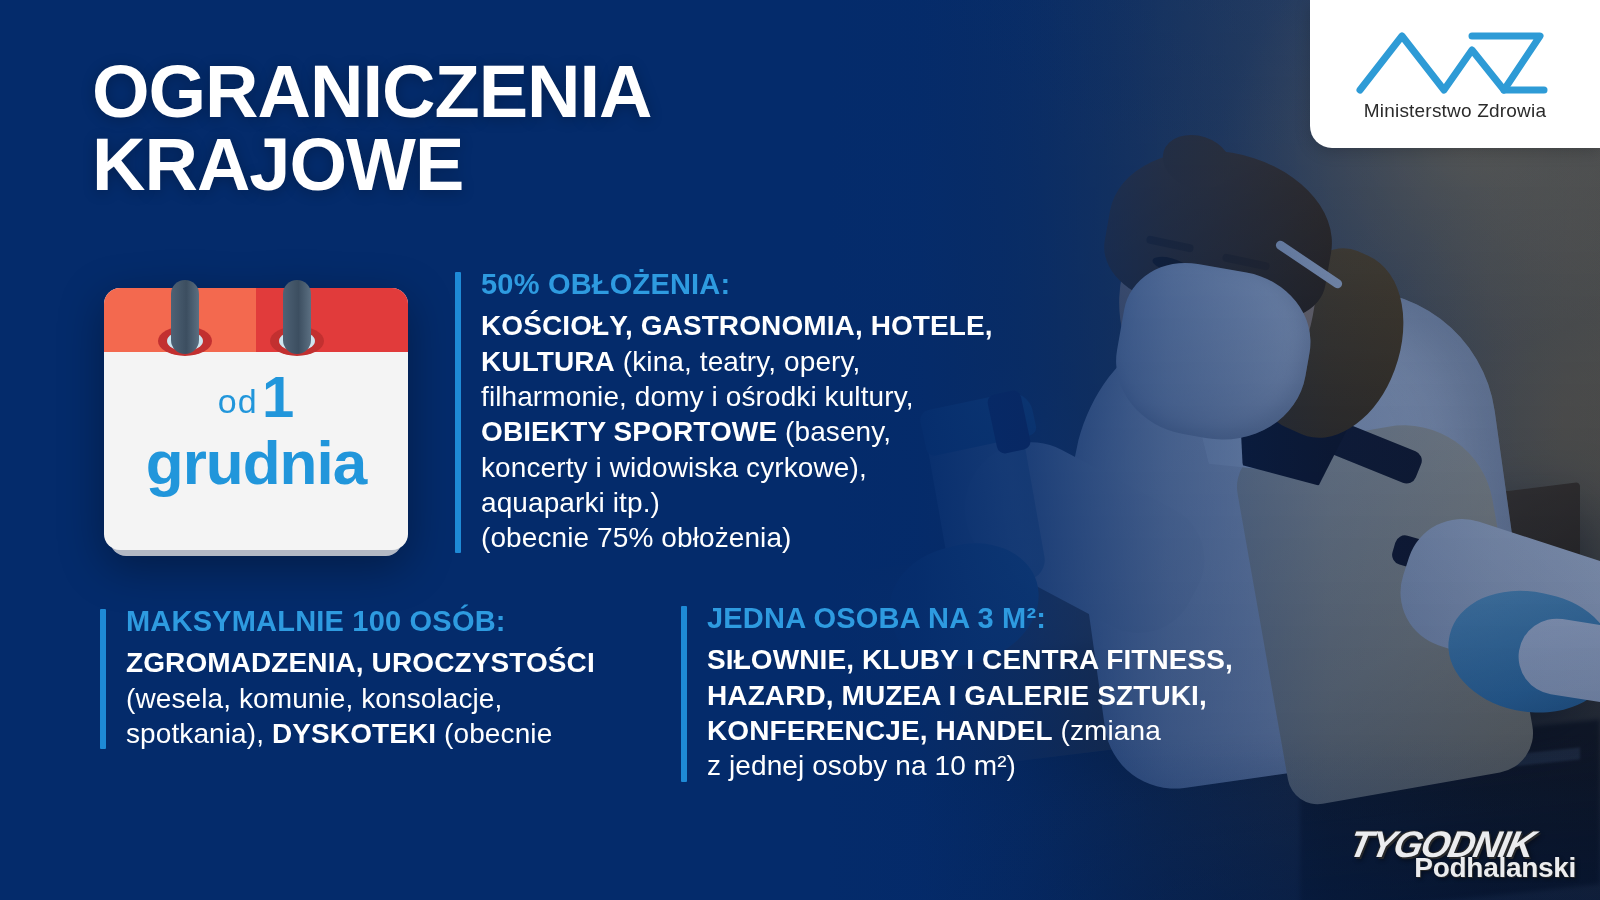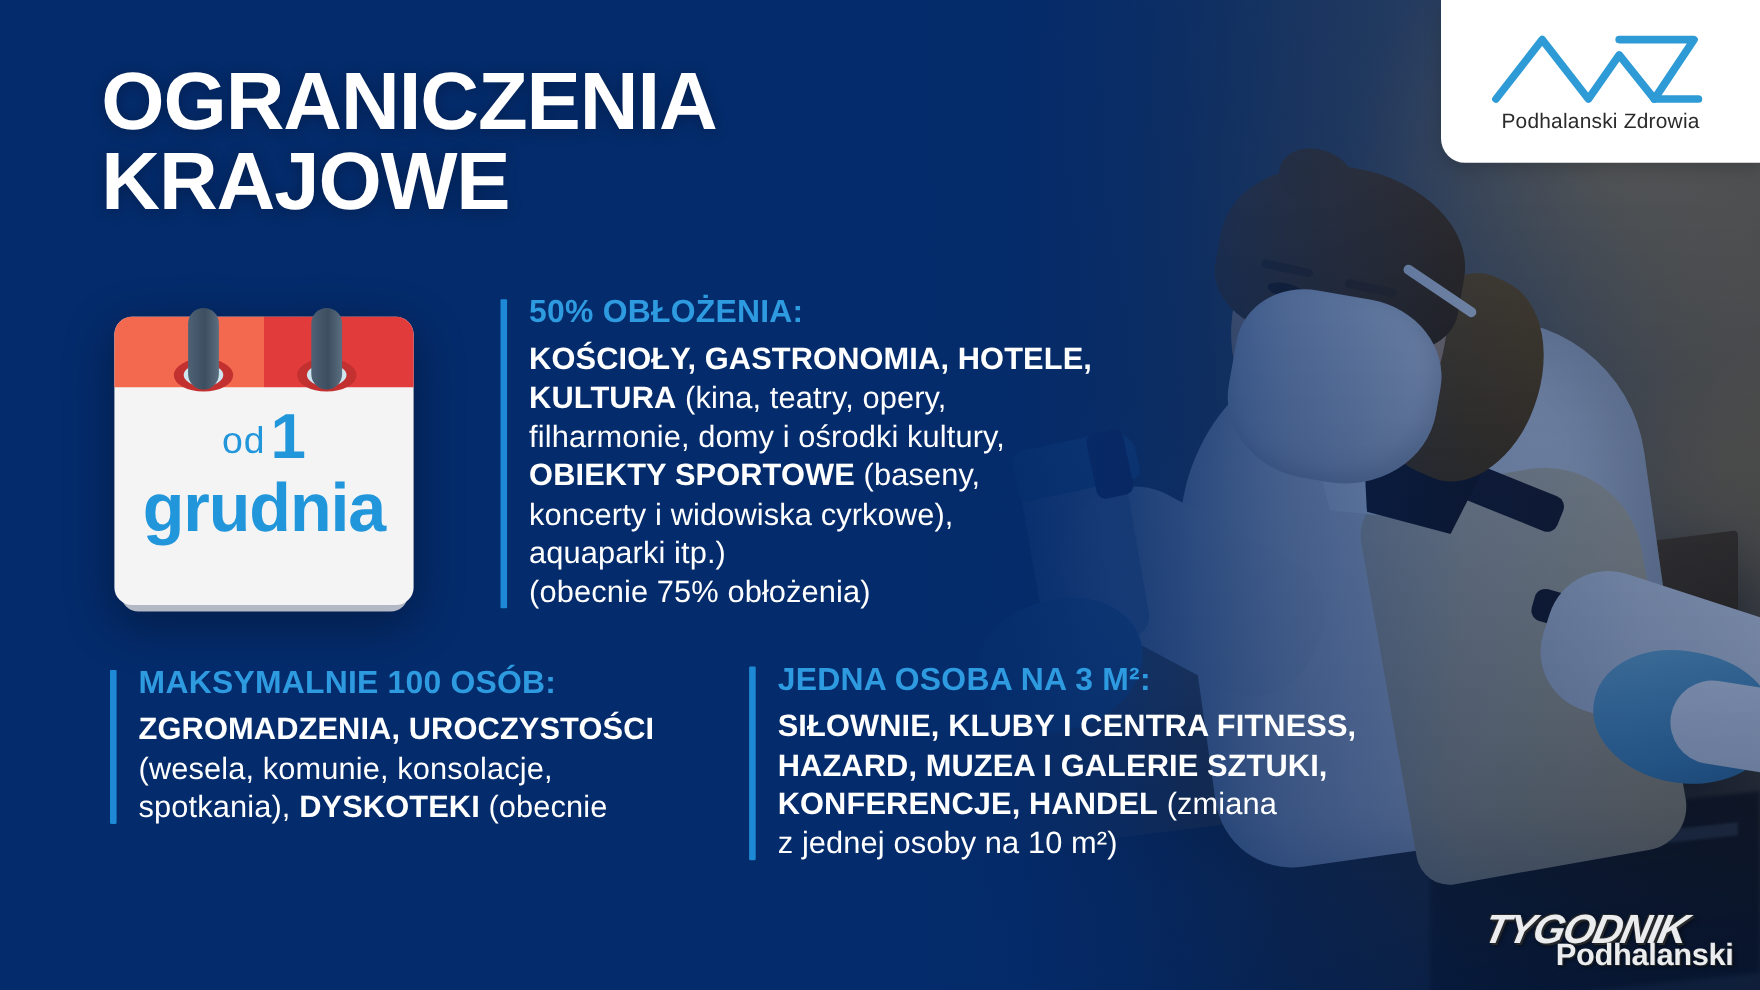--- a/index.html
+++ b/index.html
@@ -200,20 +200,21 @@
     position:absolute; left:92px; top:56px;
     color:#ffffff; font-weight:bold; font-size:74px;
     line-height:0.98; letter-spacing:-1px; white-space:pre-line;
     text-shadow:0 2px 14px rgba(0,0,0,.25);
   }
 
   
   .cal{
     position:absolute; left:104px; top:288px; width:272px; height:262px;
     filter:drop-shadow(0 12px 22px rgba(0,0,0,.34));
+    padding-left:32px;
   }
   .cal-body{
     position:absolute; inset:0; background:#f4f4f4;
     border-radius:16px;
   }
   .cal-top{
     position:absolute; left:0; top:0; width:100%; height:64px;
     border-radius:16px 16px 0 0; overflow:hidden;
     background:linear-gradient(90deg,#f3694f 0%,#f3694f 50%,#e13b3b 50%,#e13b3b 100%);
   }
@@ -391,21 +392,21 @@
         <span class="ln"><b>KONFERENCJE, HANDEL</b><span> (zmiana</span></span>
         <span class="ln"><span>z jednej osoby na 10 m²)</span></span>
       </div>
   </div>
 
   <div class="logo">
     <svg class="logo-mark" viewBox="0 0 200 72">
       <polyline points="6,64 48,10 90,64 118,24 150,64 186,10 118,10" fill="none" stroke="#2e9bd6" stroke-width="7" stroke-linecap="round" stroke-linejoin="round"></polyline>
       <line x1="150" y1="64" x2="190" y2="64" stroke="#2e9bd6" stroke-width="7" stroke-linecap="round"></line>
     </svg>
-    <div class="logo-name">Podhalanski Zdrowia</div>
+    <div class="logo-name">Ministerstwo Zdrowia</div>
   </div>
 
   <div class="wm">
     <div class="wm-main">TYGODNIK</div>
     <div class="wm-sub">Podhalanski</div>
   </div>
 
 </div>
 
 </body></html>

